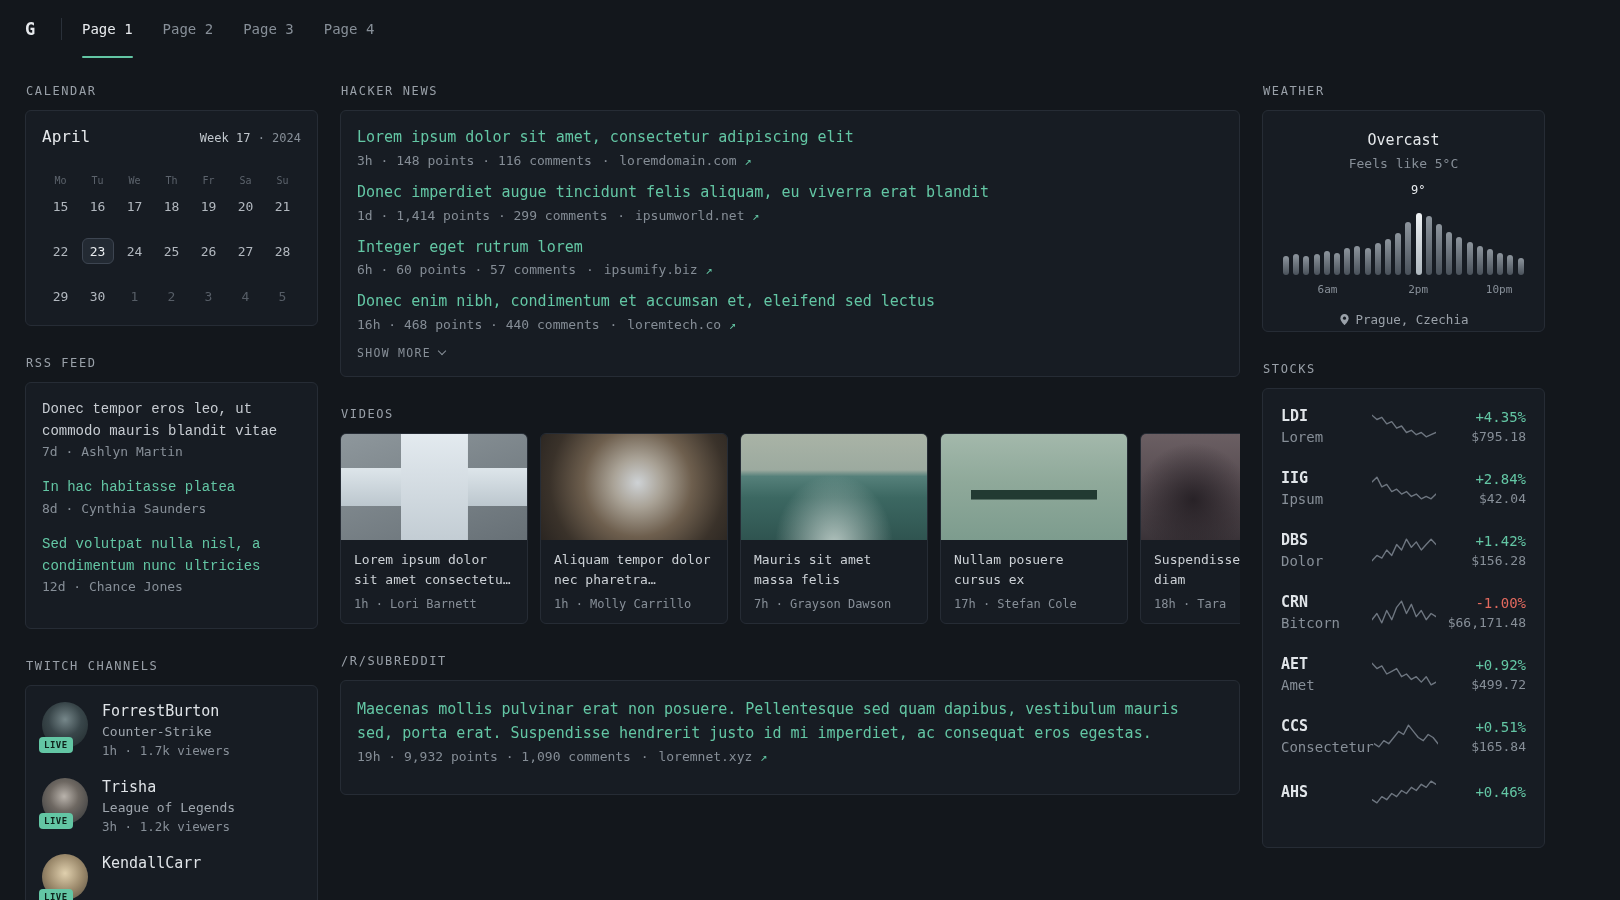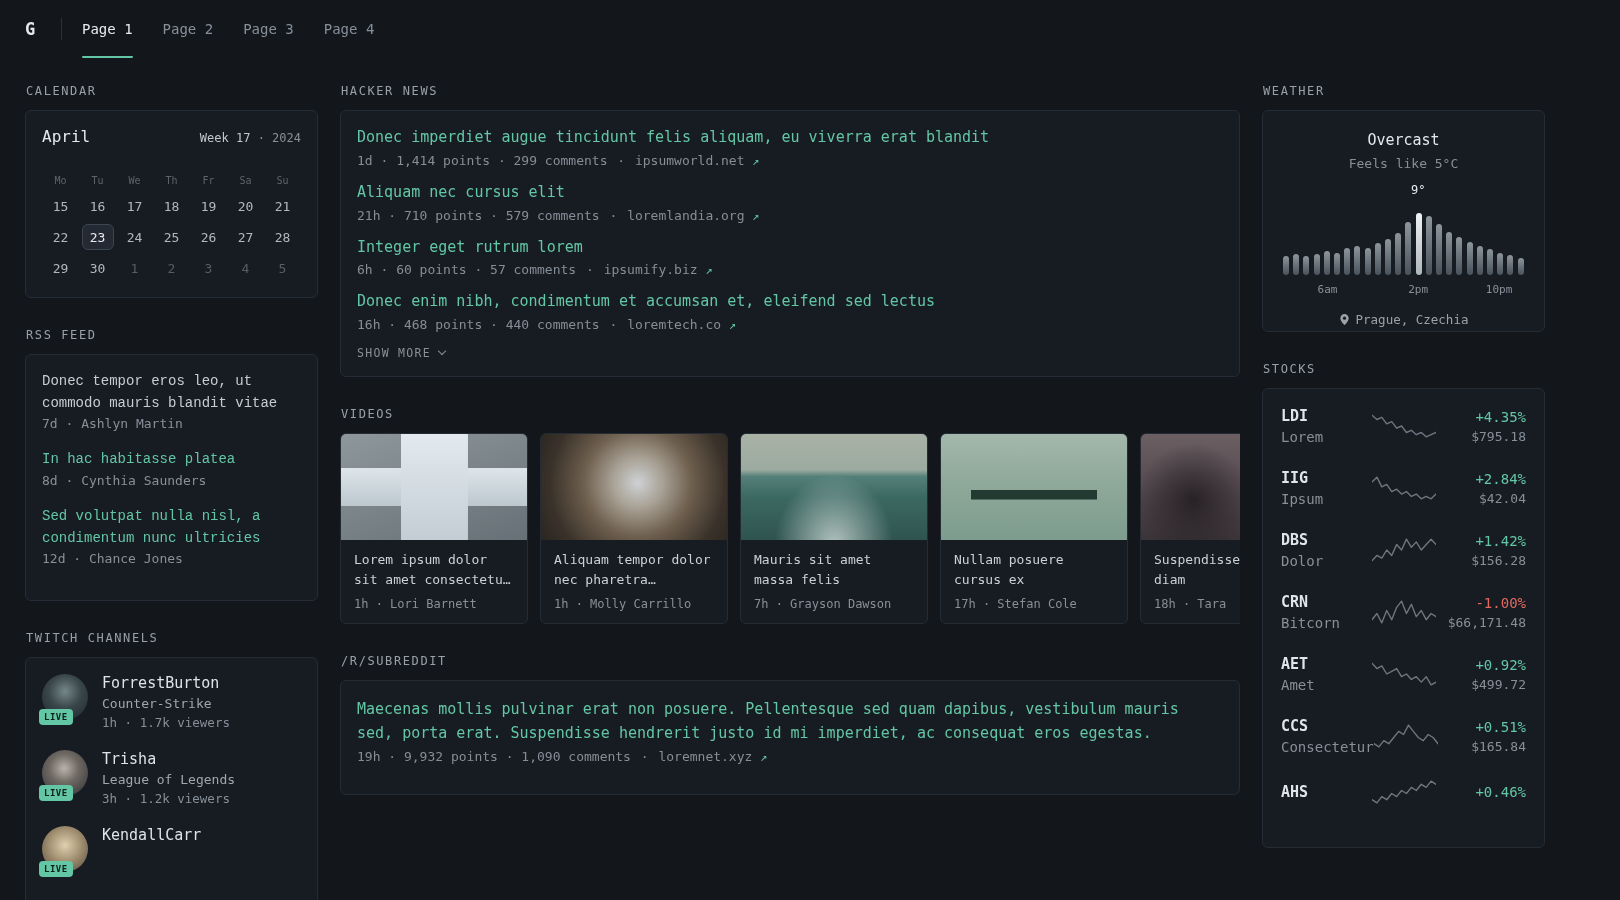--- a/index.html
+++ b/index.html
@@ -38,21 +38,21 @@
   .sec-title{font-size:12px;font-weight:normal;letter-spacing:1.6px;color:#99a0a8;margin:0 0 12px 1px;}
   .card{background:var(--card);border:1px solid var(--border);border-radius:6px;padding:16px;}
   .dim{color:var(--dim);}
   
   .cal-head{display:flex;justify-content:space-between;align-items:baseline;}
   .cal-month{font-size:16px;color:#e5e8eb;}
   .cal-meta{font-size:12px;color:#c2c8ce;}
   .cal-meta .sep,.cal-meta .year{color:var(--dim);}
   .cal-grid{display:grid;grid-template-columns:repeat(7,1fr);justify-items:center;}
   .cal-dow{margin-top:29px;font-size:10px;color:var(--faint);}
-  .cal-cells{margin-top:7px;row-gap:5px;font-size:13px;color:#b2b8bf;}
+  .cal-cells{margin-top:7px;row-gap:19px;font-size:13px;color:#b2b8bf;}
   .cal-cell{display:flex;align-items:center;justify-content:center;width:32px;height:26px;border:1px solid transparent;border-radius:6px;}
   .cal-cell.muted{color:#565d66;}
   .cal-cell.selected{background:#232a33;border-color:#3d4551;color:#e9ecef;}
   
   .rss-item{margin-bottom:18px;}
   .rss-title{display:block;font-size:14px;line-height:1.55;color:var(--text-soft);cursor:pointer;text-decoration:none;font-family:Liberation Mono, monospace;}
   .rss-title.accent{color:var(--accent);}
   .feed-meta{font-size:13px;color:var(--dim);margin-top:2px;}
   .show-more{display:flex;align-items:center;gap:8px;background:none;border:none;color:var(--dim);font:inherit;font-size:11.5px;letter-spacing:1.3px;margin-top:14px;cursor:pointer;}
   .chev{width:6px;height:6px;border-right:1.5px solid currentColor;border-bottom:1.5px solid currentColor;transform:rotate(45deg);margin-top:-4px;}
@@ -287,38 +287,38 @@
 
   </div>
 
   <div class="col-mid">
 
     <section class="widget">
       <h2 class="sec-title">HACKER NEWS</h2>
       <div class="card">
         <div>
 
+            <div class="hn-item">
+              <a class="hn-title">Lorem ipsum dolor sit amet, consectetur adipiscing elit</a>
+              <div class="hn-meta">
+                <span>3h · 148 points · 116 comments</span>
+                <span class="sep">·</span>
+                <a class="hn-domain"><span>loremdomain.com</span> <span class="arrow">↗</span></a>
+              </div>
+            </div>
 
             <div class="hn-item">
               <a class="hn-title">Donec imperdiet augue tincidunt felis aliquam, eu viverra erat blandit</a>
               <div class="hn-meta">
                 <span>1d · 1,414 points · 299 comments</span>
                 <span class="sep">·</span>
                 <a class="hn-domain"><span>ipsumworld.net</span> <span class="arrow">↗</span></a>
               </div>
             </div>
 
-            <div class="hn-item">
-              <a class="hn-title">Aliquam nec cursus elit</a>
-              <div class="hn-meta">
-                <span>21h · 710 points · 579 comments</span>
-                <span class="sep">·</span>
-                <a class="hn-domain"><span>loremlandia.org</span> <span class="arrow">↗</span></a>
-              </div>
-            </div>
 
             <div class="hn-item">
               <a class="hn-title">Integer eget rutrum lorem</a>
               <div class="hn-meta">
                 <span>6h · 60 points · 57 comments</span>
                 <span class="sep">·</span>
                 <a class="hn-domain"><span>ipsumify.biz</span> <span class="arrow">↗</span></a>
               </div>
             </div>
 

